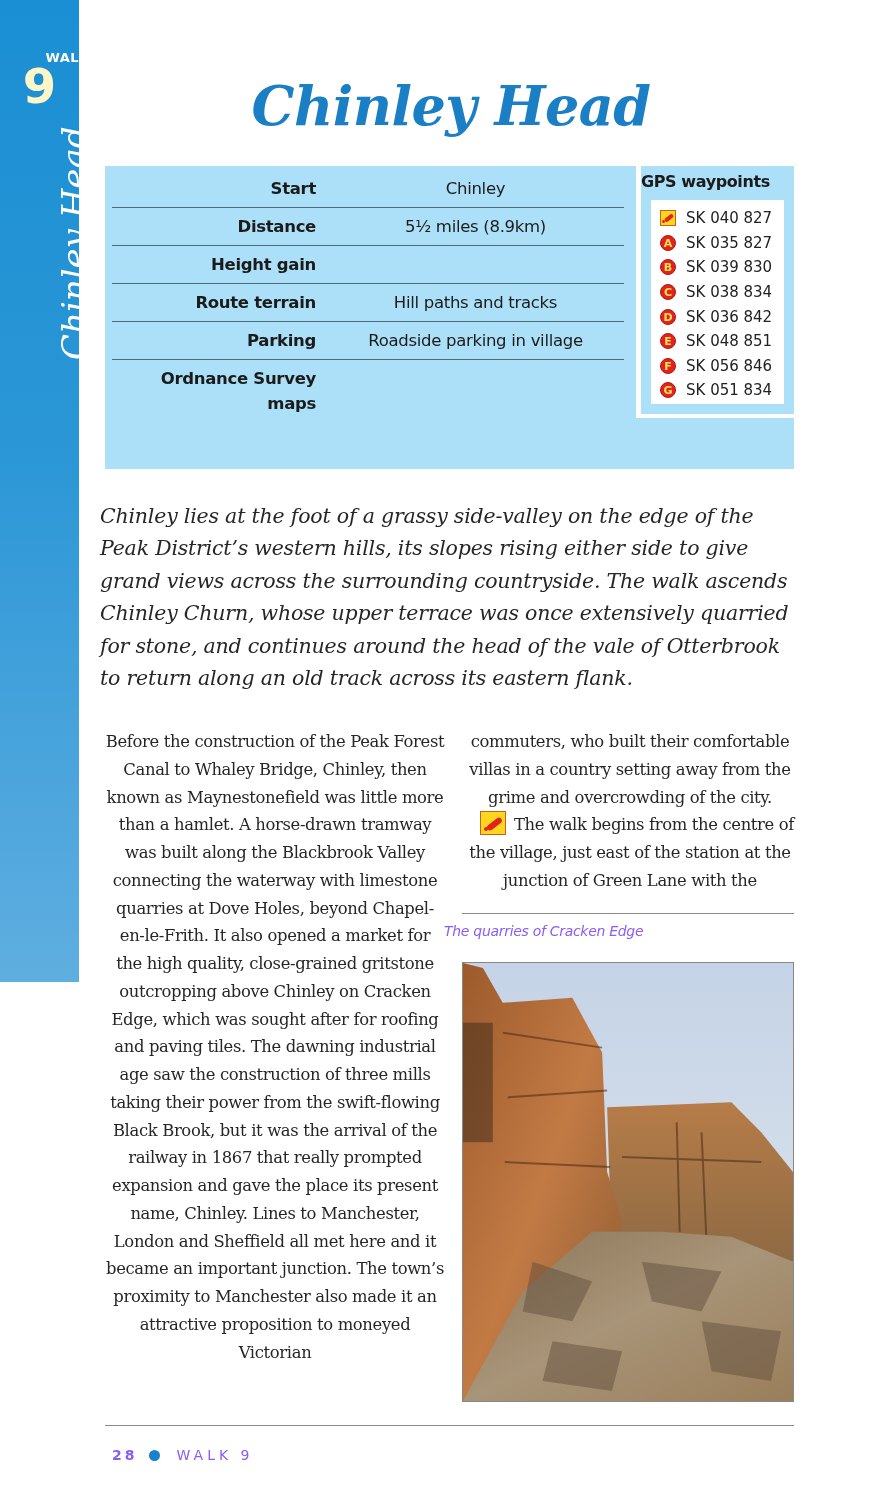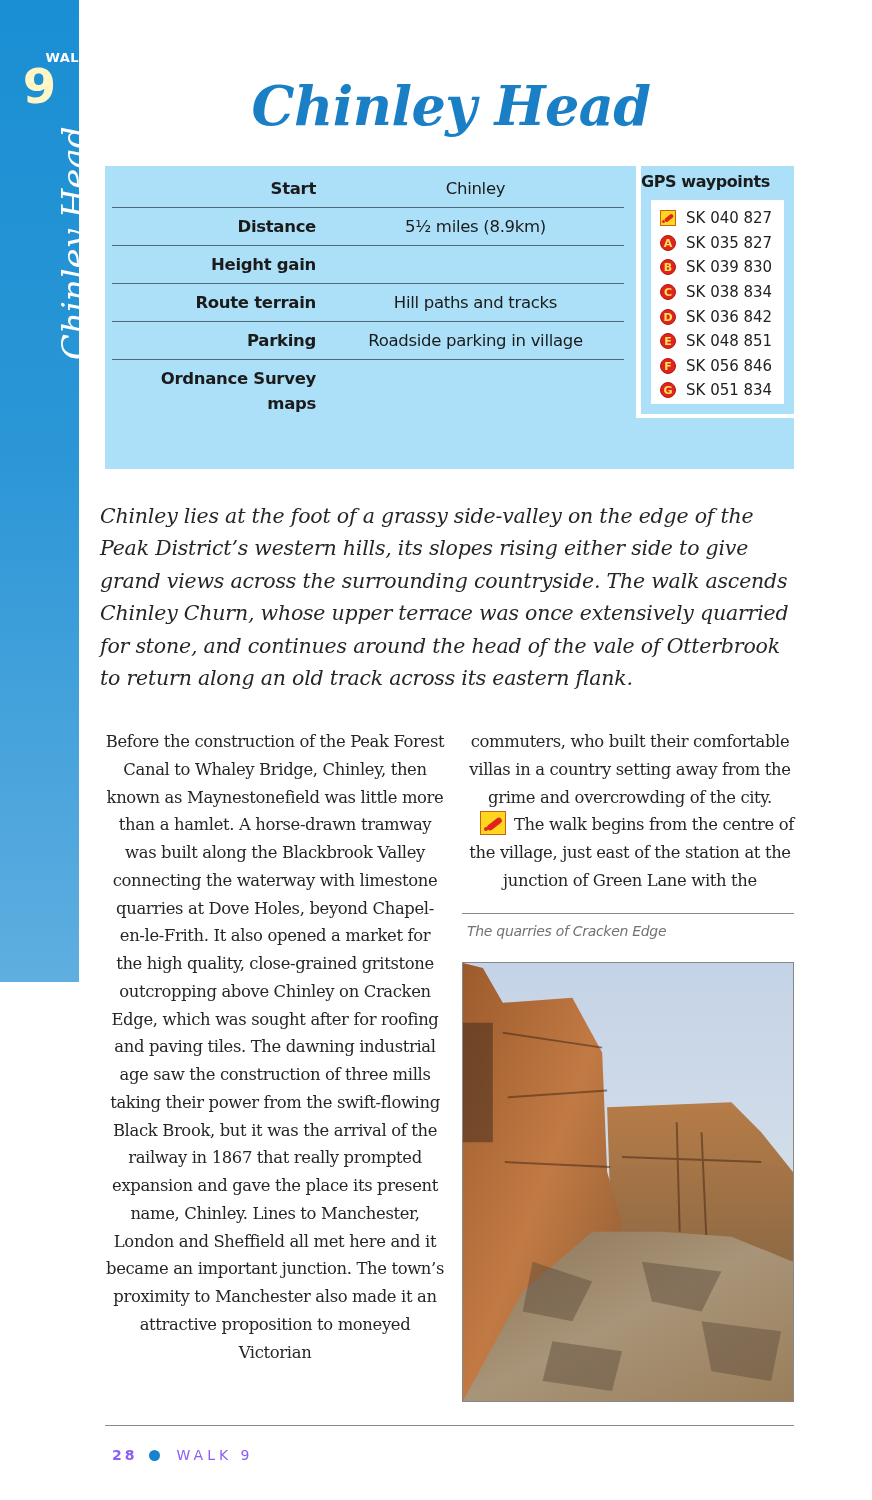--- a/index.html
+++ b/index.html
@@ -106,22 +106,22 @@
     display: inline-block; width: 26px; height: 24px; vertical-align: -5px; margin-left: 14px; margin-right: 8px;
     background: #ffd61e; border: 1px solid #c7621a; position: relative;
   }
   .indent-icon .start-glyph { left: 5px; top: 9px; width: 17px; height: 6px; }
   .indent-icon .start-dot { left: 3px; bottom: 3px; width: 4px; height: 4px; }
 
   .caption-rule {
     position: absolute; left: 462px; top: 913px; width: 332px; height: 1px; background: #8a8a8a;
   }
   .caption {
-    position: absolute; left: 467px; top: 923px; width: 332px;
-    font-family: "DejaVu Sans", sans-serif; font-style: italic; font-size: 14px; color: #737373;
+    position: absolute; left: 444px; top: 923px; width: 332px;
+    font-family: "DejaVu Sans", sans-serif; font-style: italic; font-size: 14px; color: #8b5cf6;
     letter-spacing: -0.3px;
   }
 
   .photo {
     position: absolute; left: 462px; top: 962px; width: 332px; height: 440px;
     border: 1px solid #888; overflow: hidden;
     background: linear-gradient(to bottom, #c9d6e6 0%, #dfe7f0 40%, #cfd8df 100%);
   }
   .photo svg { width: 100%; height: 100%; display: block; }
 

